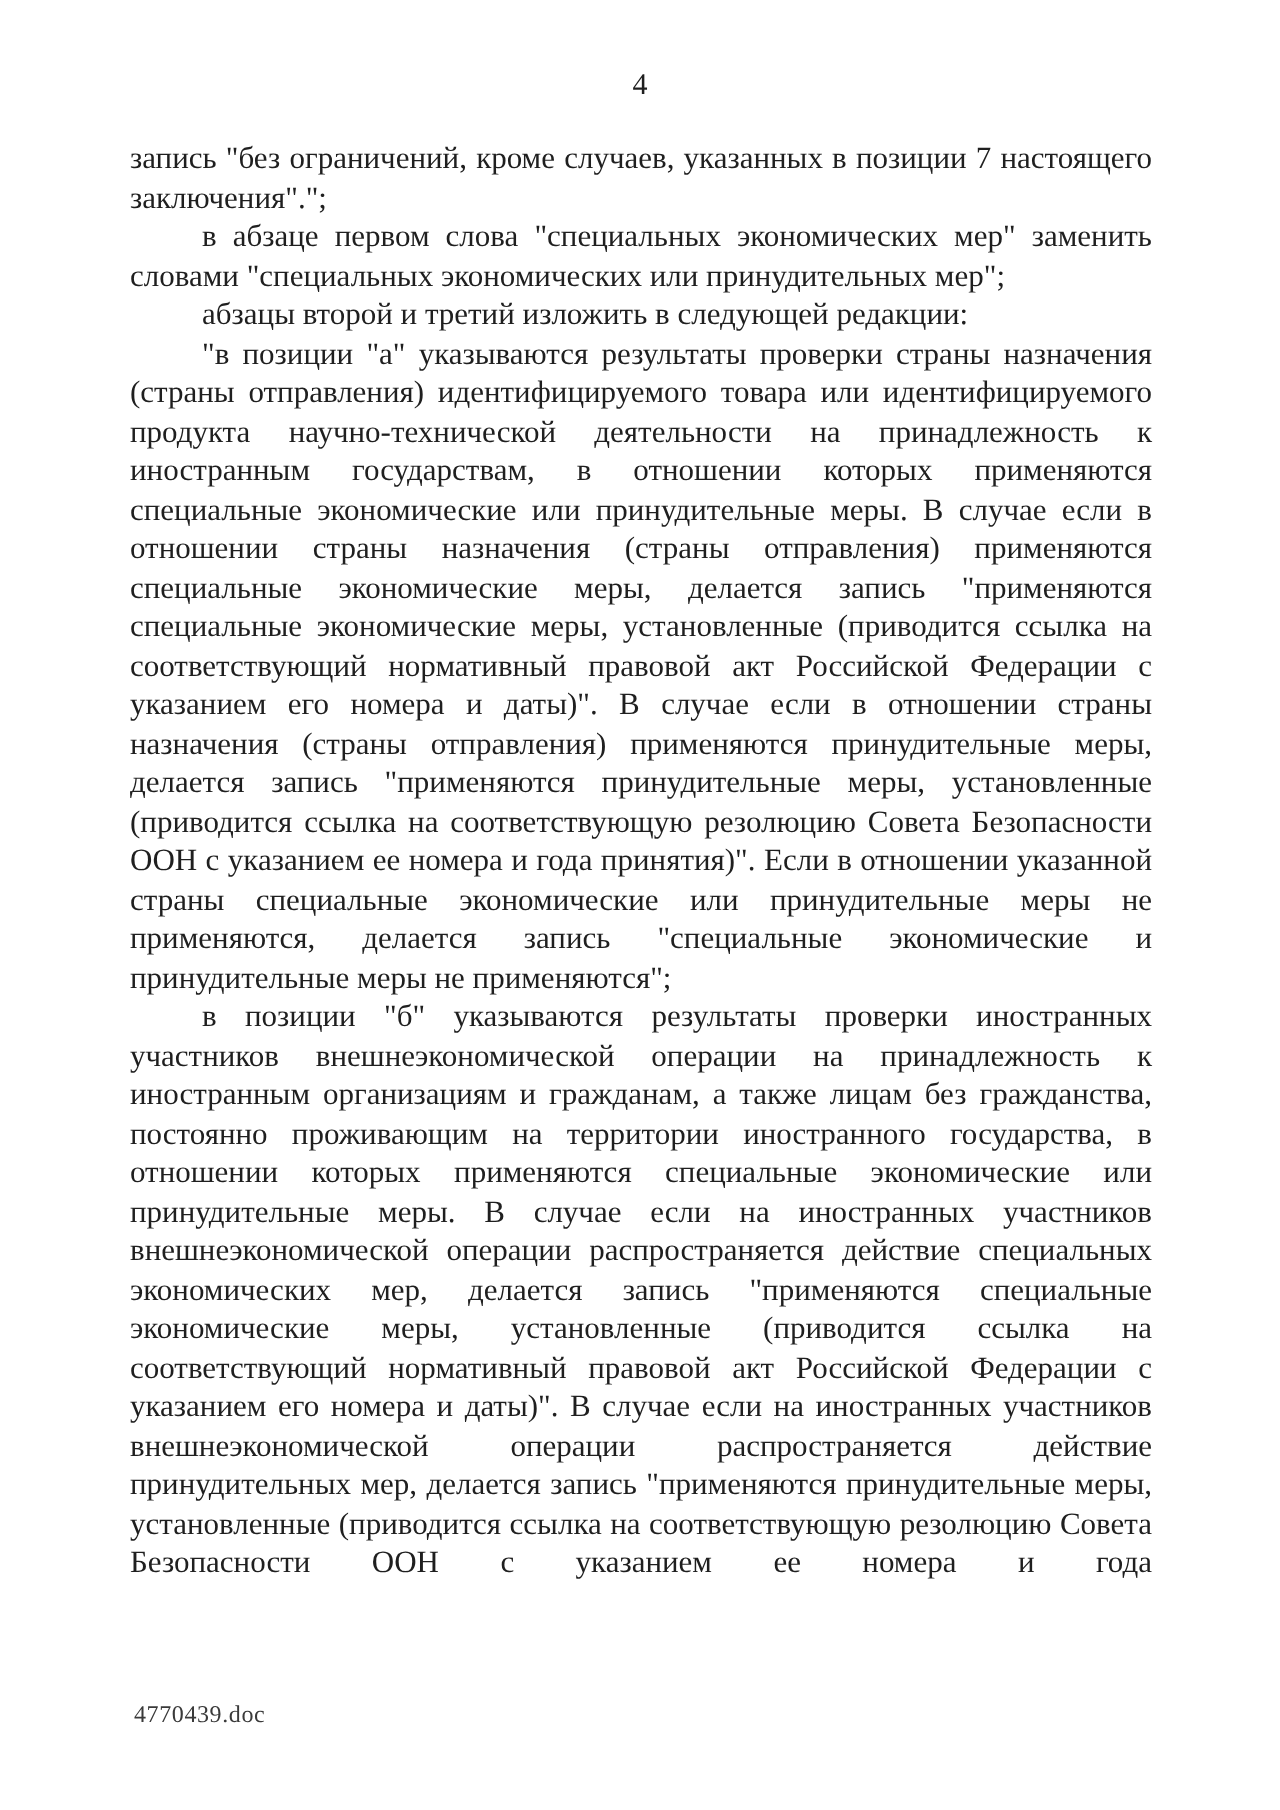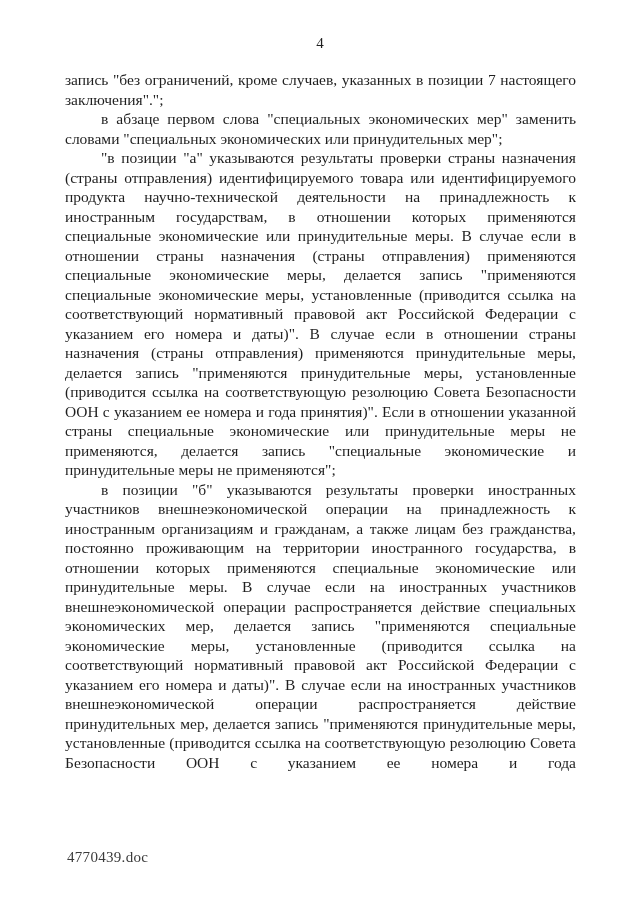--- a/index.html
+++ b/index.html
@@ -37,33 +37,34 @@
   .para.no-indent {
     text-indent: 0;
   }
   .para.continued {
     text-align-last: justify;
   }
   .footer {
     position: absolute;
     left: 67px;
     top: 851px;
-    font-size: 15px;
+    font-size: 12px;
     line-height: 12px;
     color: #3a3a3a;
     letter-spacing: 0.3px;
   }
 </style>
 </head>
 <body>
 
 <div class="page">
   <div class="page-number">4</div>
 
   <div class="content">
     <p class="para no-indent">запись "без ограничений, кроме случаев, указанных в позиции 7 настоящего заключения".";</p>
     <p class="para">в абзаце первом слова "специальных экономических мер" заменить словами "специальных экономических или принудительных мер";</p>
+    <p class="para">абзацы второй и третий изложить в следующей редакции:</p>
     <p class="para">"в позиции "а" указываются результаты проверки страны назначения (страны отправления) идентифицируемого товара или идентифицируемого продукта научно-технической деятельности на принадлежность к иностранным государствам, в отношении которых применяются специальные экономические или принудительные меры. В случае если в отношении страны назначения (страны отправления) применяются специальные экономические меры, делается запись "применяются специальные экономические меры, установленные (приводится ссылка на соответствующий нормативный правовой акт Российской Федерации с указанием его номера и даты)". В случае если в отношении страны назначения (страны отправления) применяются принудительные меры, делается запись "применяются принудительные меры, установленные (приводится ссылка на соответствующую резолюцию Совета Безопасности ООН с указанием ее номера и года принятия)". Если в отношении указанной страны специальные экономические или принудительные меры не применяются, делается запись "специальные экономические и принудительные меры не применяются";</p>
     <p class="para continued">в позиции "б" указываются результаты проверки иностранных участников внешнеэкономической операции на принадлежность к иностранным организациям и гражданам, а также лицам без гражданства, постоянно проживающим на территории иностранного государства, в отношении которых применяются специальные экономические или принудительные меры. В случае если на иностранных участников внешнеэкономической операции распространяется действие специальных экономических мер, делается запись "применяются специальные экономические меры, установленные (приводится ссылка на соответствующий нормативный правовой акт Российской Федерации с указанием его номера и даты)". В случае если на иностранных участников внешнеэкономической операции распространяется действие принудительных мер, делается запись "применяются принудительные меры, установленные (приводится ссылка на соответствующую резолюцию Совета Безопасности ООН с указанием ее номера и года</p>
   </div>
 
   <div class="footer">4770439.doc</div>
 </div>
 
 </body></html>

